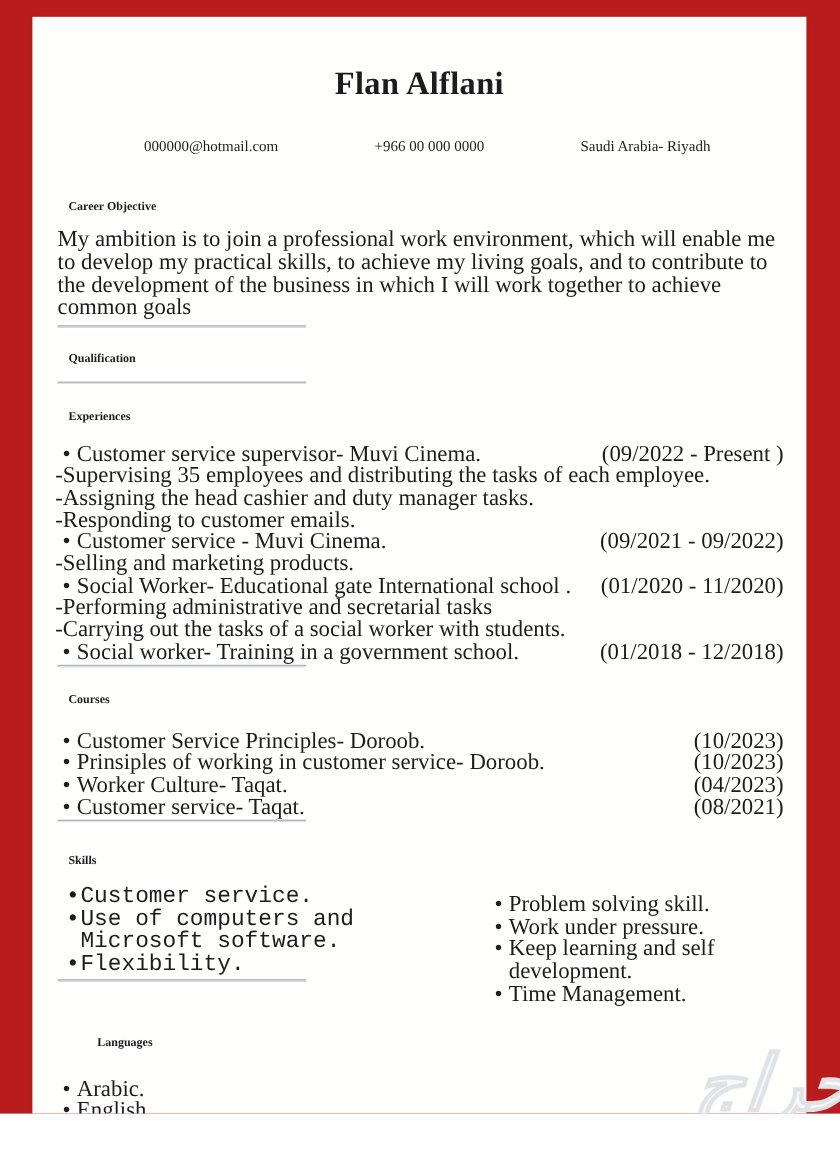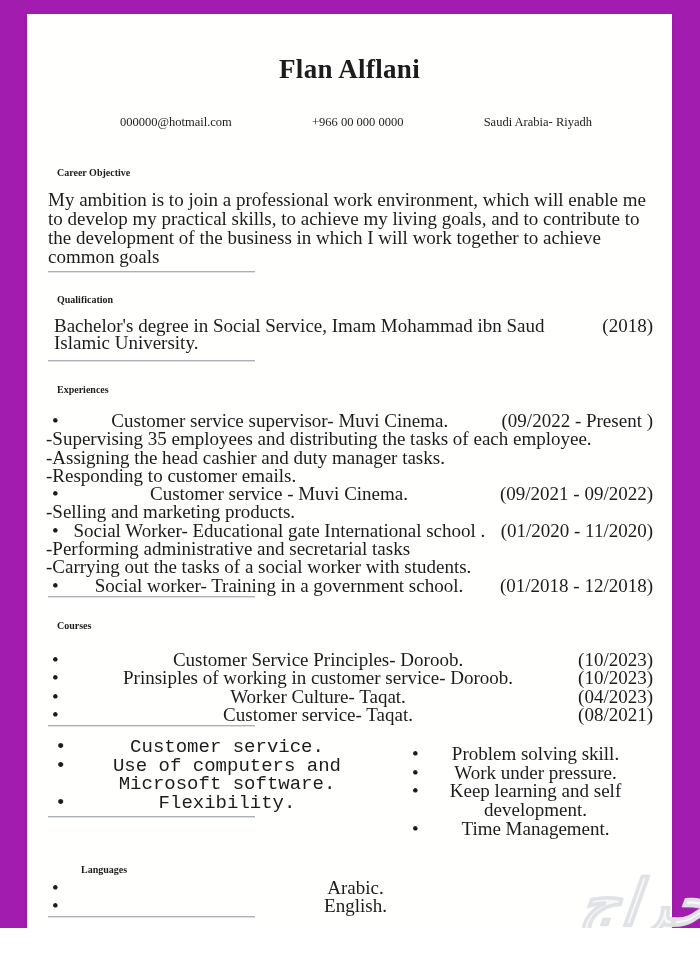--- a/index.html
+++ b/index.html
@@ -1,19 +1,19 @@
 <!DOCTYPE html>
 <html><head>
 <meta charset="utf-8">
 <style>
   html,body{margin:0;padding:0;}
   .canvas{
     position:relative;
     width:700px;height:928px;
-    background:#a21caf;
+    background:#b91c1c;
     font-family:"Liberation Serif", serif;
     color:#1c1c1e;
     overflow:hidden;
   }
   .page{
     position:absolute;left:27px;top:14px;
     width:645px;height:919px;
     background:#fffffe;
     box-shadow:0 1px 4px rgba(0,0,0,0.10);
   }
@@ -51,38 +51,38 @@
     padding:0 19px 0 27px;
     margin-top:8px;line-height:17px;
   }
   .brow{
     display:flex;
     padding:0 19px 0 25px;
     line-height:18.3px;
   }
   .bullet{width:12px;flex:0 0 12px;}
   .bullet::before{content:"\2022";}
-  .brow-title{flex:1;padding-right:6px;text-align:center;}
+  .brow-title{flex:1;padding-right:6px;}
   .date{white-space:nowrap;}
   .detail{
     padding:0 19px 0 19px;
     line-height:18.3px;
   }
   .sec-exp-rows{margin-top:13px;}
   .sec-courses-rows{margin-top:16px;}
   .skills-cols{
     display:flex;
     padding-left:28px;
     margin-top:11px;
   }
   .skills-left{width:357px;flex:0 0 357px;font-family:Liberation Mono, monospace;}
   .skills-right{flex:1;margin-top:7px;}
   .skills-cols .brow{padding-left:0;line-height:18.6px;}
   .skills-left .divider{margin-left:-7px;margin-top:3px;}
-  .lang-rows{margin-top:0;}
+  .lang-rows{margin-top:20px;}
   .mt-obj{margin-top:34px;}
   .mt-qual{margin-top:18px;}
   .mt-exp{margin-top:19px;}
   .mt-courses{margin-top:19px;}
   .mt-skills{margin-top:24px;}
   .mt-langs{margin-top:23px;margin-left:24px;}
   .div-after-obj{margin-top:5px;}
   .div-after-qual{margin-top:9px;}
   .div-after-exp{margin-top:1px;}
   .div-after-courses{margin-top:1px;}
@@ -113,24 +113,20 @@
       <span>000000@hotmail.com</span>
       <span>+966 00 000 0000</span>
       <span>Saudi Arabia- Riyadh</span>
     </div>
 
     <div class="heading mt-obj">Career Objective</div>
     <div class="body-text obj-text">My ambition is to join a professional work environment, which will enable me to develop my practical skills, to achieve my living goals, and to contribute to the development of the business in which I will work together to achieve common goals</div>
     <div class="divider div-after-obj"></div>
 
     <div class="heading mt-qual">Qualification</div>
-    <div class="body-text qrow">
-      <span>Bachelor's degree in Social Service, Imam Mohammad ibn Saud Islamic University.</span>
-      <span class="date">(2018)</span>
-    </div>
     <div class="divider div-after-qual"></div>
 
     <div class="heading mt-exp">Experiences</div>
     <div class="body-text sec-exp-rows">
 
       <div class="brow">
         <span class="bullet"></span>
         <span class="brow-title">Customer service supervisor- Muvi Cinema.</span>
         <span class="date">(09/2022 - Present )</span>
       </div>
@@ -179,20 +175,21 @@
         <span class="date">(04/2023)</span>
       </div>
       <div class="brow">
         <span class="bullet"></span>
         <span class="brow-title">Customer service- Taqat.</span>
         <span class="date">(08/2021)</span>
       </div>
     </div>
     <div class="divider div-after-courses"></div>
 
+    <div class="heading mt-skills">Skills</div>
     <div class="body-text skills-cols">
       <div class="skills-left">
         <div class="brow">
           <span class="bullet"></span>
           <span class="brow-title">Customer service.</span>
         </div>
         <div class="brow">
           <span class="bullet"></span>
           <span class="brow-title">Use of computers and Microsoft software.</span>
         </div>

